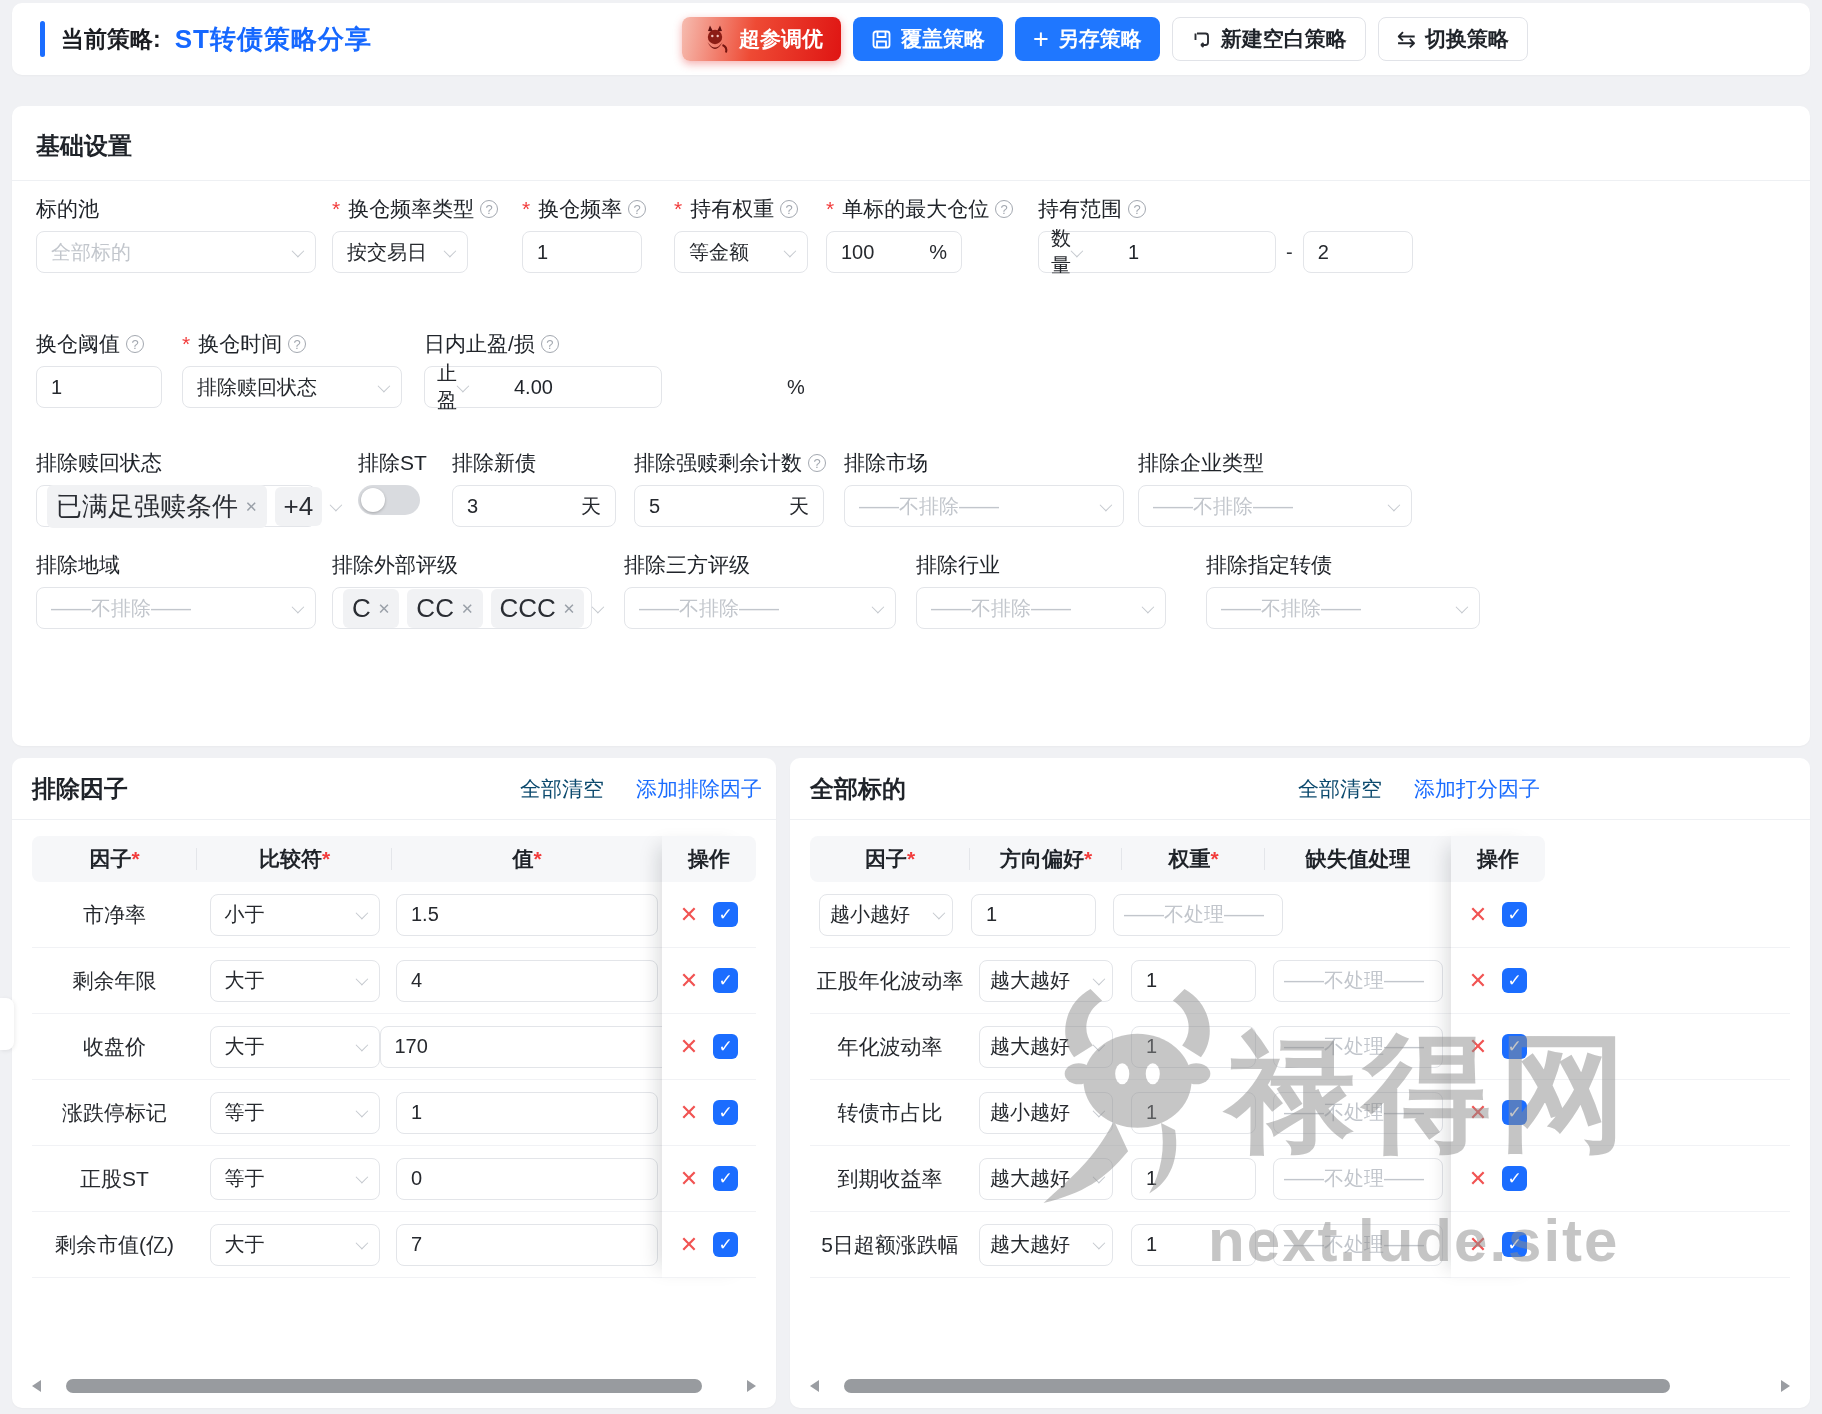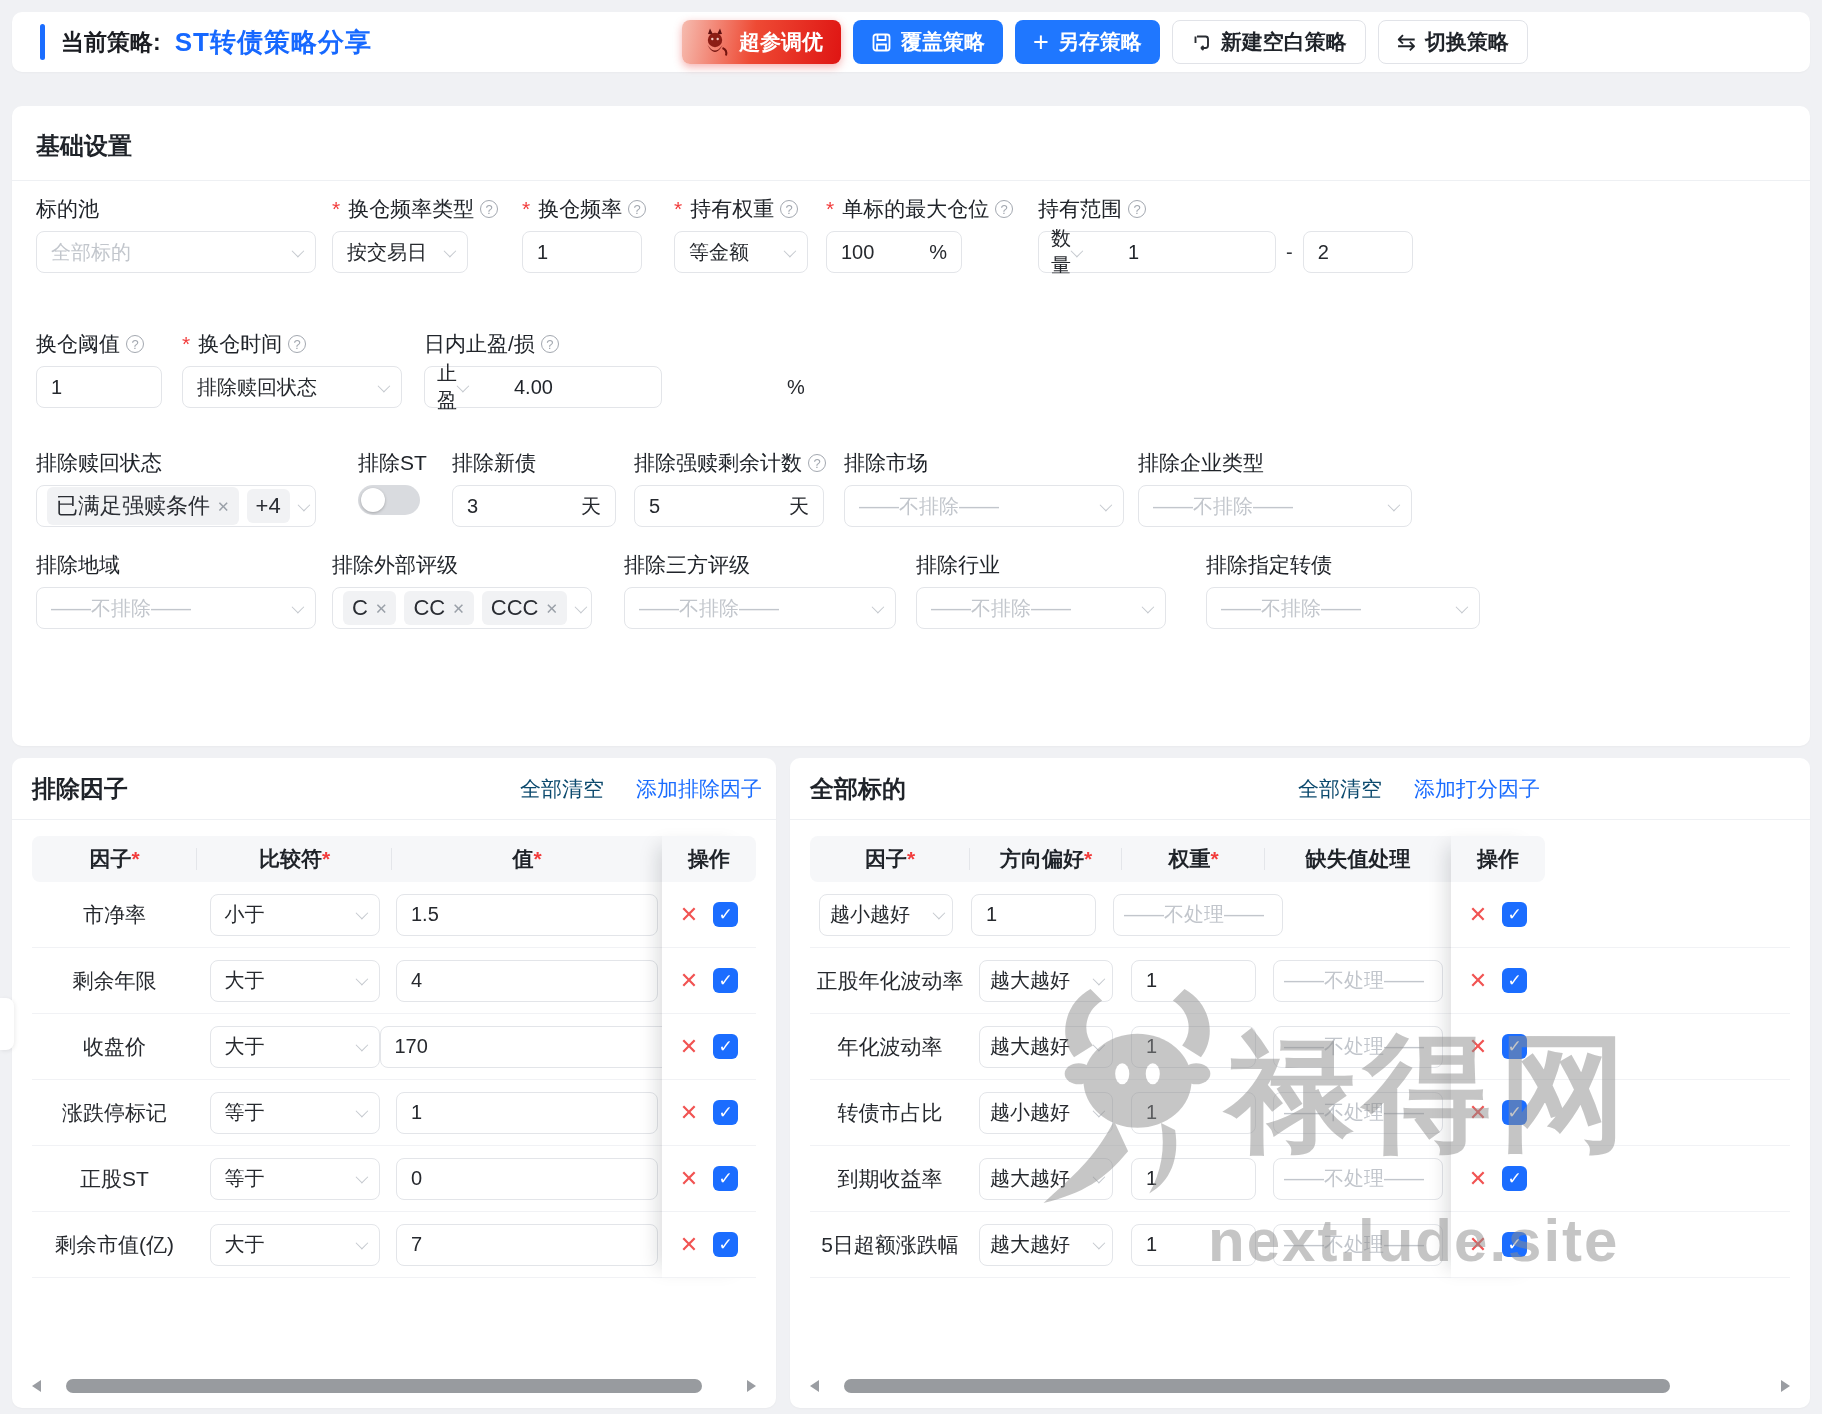--- a/index.html
+++ b/index.html
@@ -7,21 +7,21 @@
   body {
     position: relative;
     background: #f0f1f4;
     font-family: "Liberation Sans", "DejaVu Sans", sans-serif;
     color: #1f2329;
     overflow: hidden;
   }
   .card { background:#fff; border-radius:10px; box-shadow:0 1px 2px rgba(0,0,0,.03); }
 
   
-  .topbar { position:absolute; left:12px; top:12px; right:12px; height:60px;
+  .topbar { position:absolute; left:12px; top:3px; right:12px; height:72px;
             display:flex; align-items:center; padding:0 20px; }
   .accent { width:5px; height:36px; background:#1b6dff; border-radius:3px; margin:0 16px 0 8px; }
   .cur-label { font-size:23px; font-weight:700; color:#1b1d22; }
   .strategy-name { font-size:26px; font-weight:800; color:#1668ff; margin-left:14px; letter-spacing:1px; }
   .btn-group { margin-left:auto; margin-right:262px; display:flex; gap:12px; }
   .btn { height:44px; border-radius:8px; display:flex; align-items:center; gap:9px;
          font-size:21px; font-weight:600; padding:0 18px; cursor:pointer; border:0; white-space:nowrap; }
   .btn-danger { background:linear-gradient(100deg,#f6bcb0 0%,#ee4a34 45%,#df1513 100%);
                 color:#fff; box-shadow:0 3px 8px rgba(225,30,30,.35); }
   .btn-primary { background:#1f77ff; color:#fff; }
@@ -49,21 +49,21 @@
   .raw { border:0; outline:0; flex:1; min-width:0; font:inherit; color:inherit; background:transparent; }
   .suffix { color:#26292e; margin-left:8px; }
   .val { color:#26292e; } .ph { color:#c2c6cc; }
   .chev { display:inline-block; width:9px; height:9px; border-right:1.7px solid #c4c8ce;
           border-bottom:1.7px solid #c4c8ce; transform:rotate(45deg) translateY(-2px); margin-left:auto; flex:none; }
   .sel { cursor:pointer; }
   .group { display:flex; align-items:stretch; border:1px solid #e3e5e9; border-radius:8px; height:42px; background:#fff;gap:12px; }
   .gpart { display:flex; align-items:center; padding:0 12px; font-size:20px; }
   .gdiv { width:1px; background:#e9ebee; }
   .dash { margin:0 10px; font-size:20px; color:#33363c; align-self:center; }
-  .tag { background:#f1f2f4; border-radius:6px; padding:4px 9px; font-size:22px; color:#2a2d33;
+  .tag { background:#f1f2f4; border-radius:6px; padding:4px 9px; font-size:26px; color:#2a2d33;
          display:inline-flex; align-items:center; gap:7px; margin-right:8px; white-space:nowrap; }
   .tagx { color:#9aa0a8; font-size:15px; line-height:1; cursor:pointer; }
   .tagx::before { content:"\2715"; }
   .toggle { width:62px; height:30px; border-radius:15px; background:#d9dbdf; position:relative;
             margin-top:6px; cursor:pointer; }
   .knob { position:absolute; left:3px; top:3px; width:24px; height:24px; border-radius:50%;
           background:#fff; box-shadow:0 1px 3px rgba(0,0,0,.25); }
 
   
   .panel { position:absolute; top:758px; height:650px; background:#fff; border-radius:10px;

